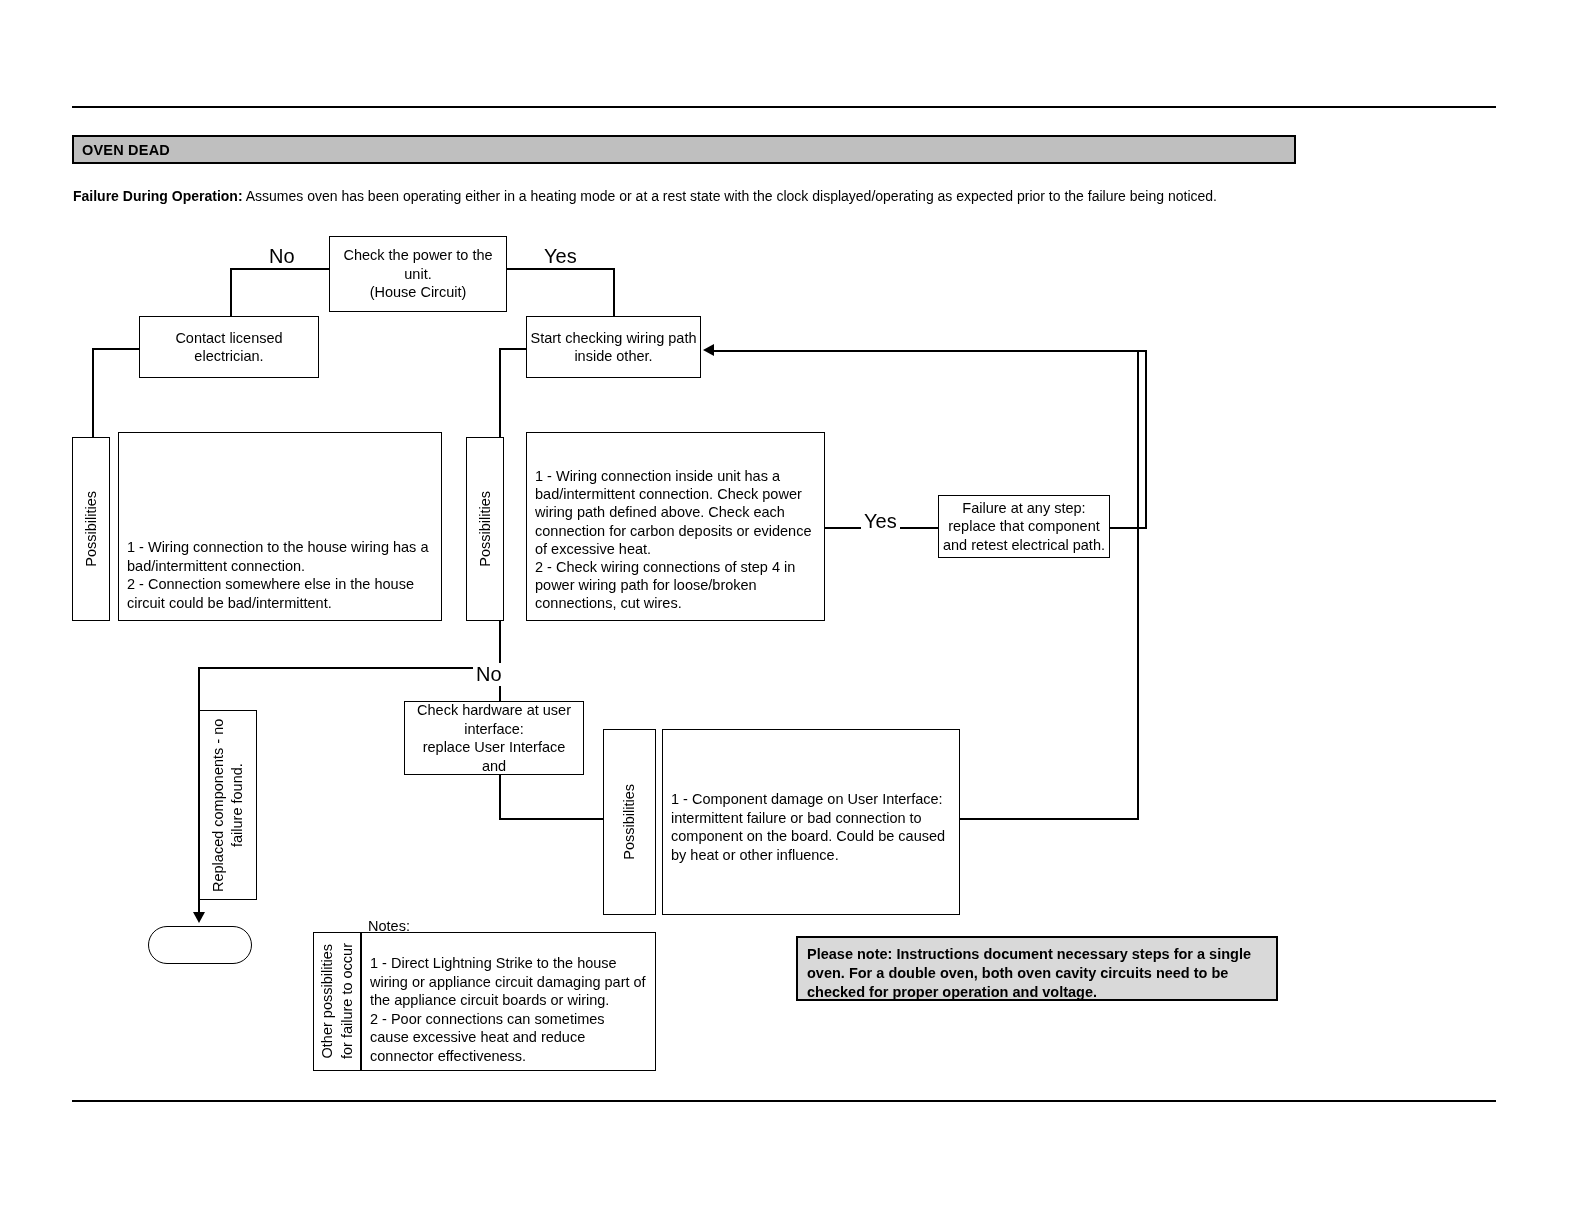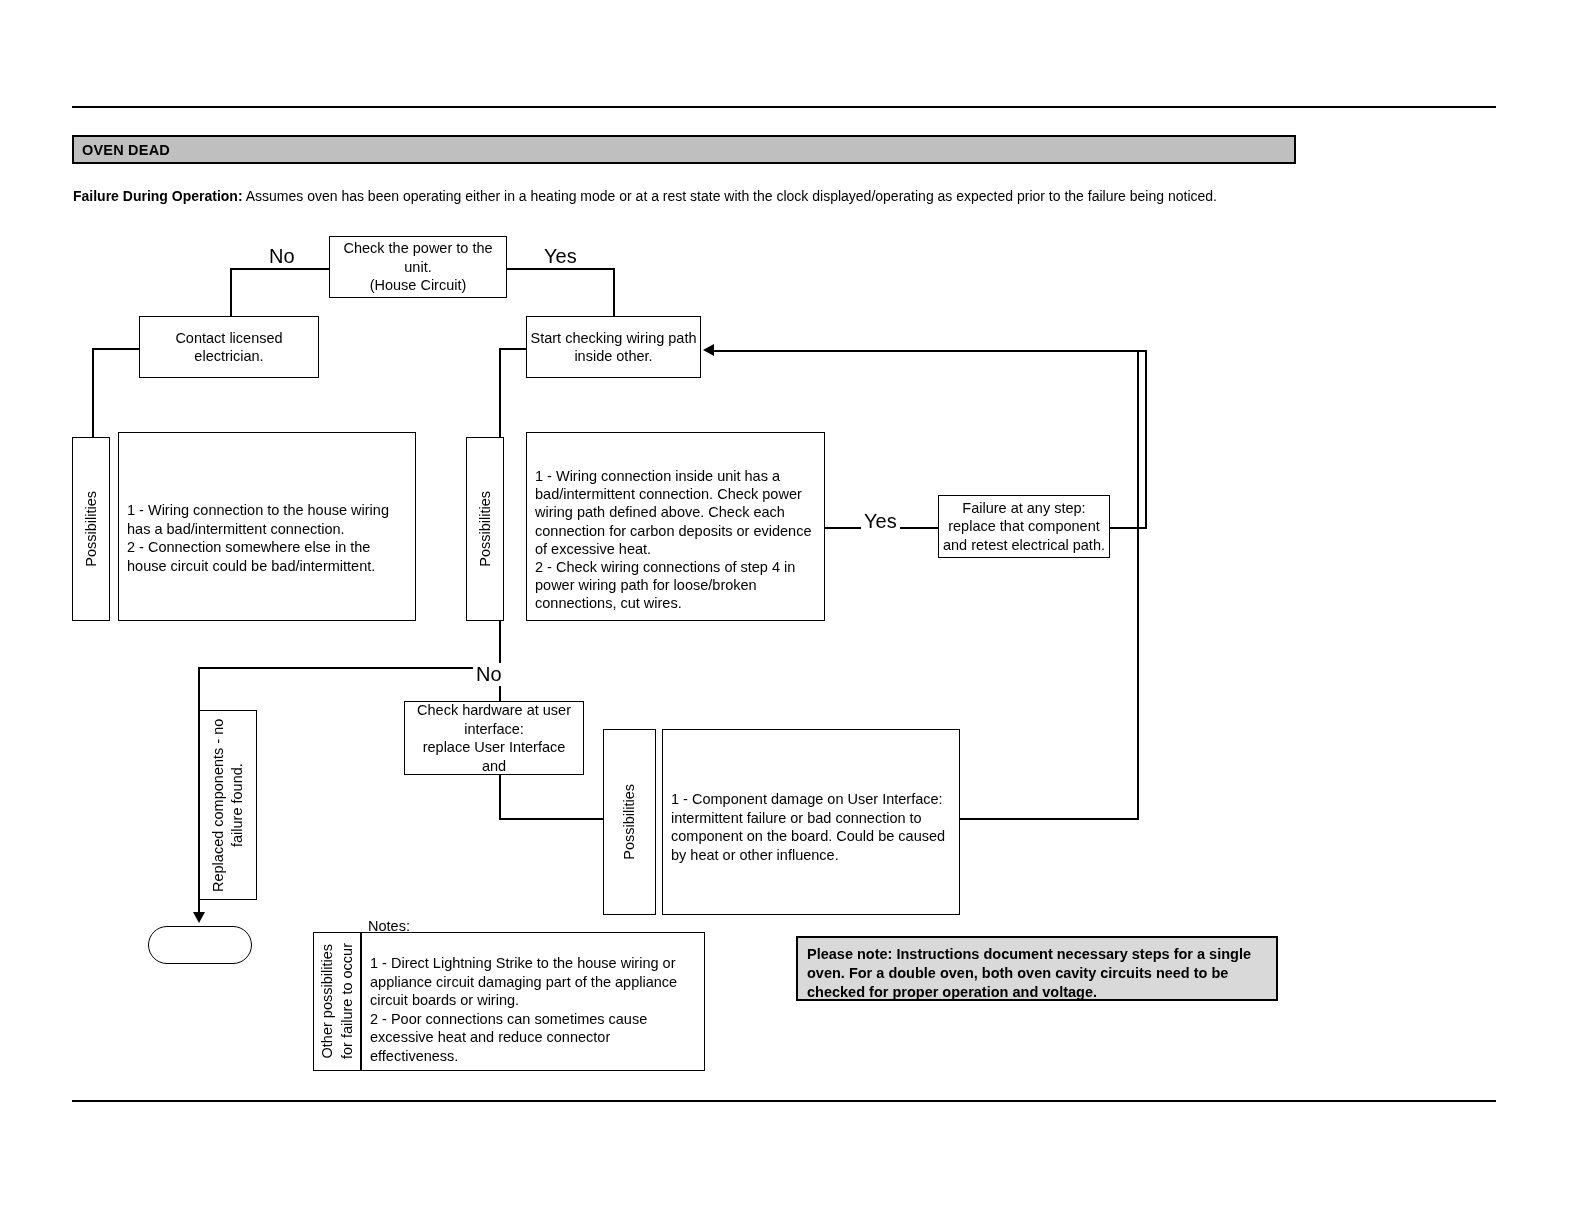--- a/index.html
+++ b/index.html
@@ -218,37 +218,37 @@
 
   <div class="ln v" style="left:499px; top:620px; height:92px;"></div>
 
   <div class="ln h" style="left:198px; top:667px; width:302px;"></div>
   <div class="ln v" style="left:198px; top:667px; height:252px;"></div>
   <div class="arrow-down" style="left:193px; top:912px;"></div>
 
   <div class="ln v" style="left:499px; top:775px; height:44px;"></div>
   <div class="ln h" style="left:499px; top:818px; width:104px;"></div>
 
-  <div class="box" style="left:329px; top:236px; width:178px; height:62px;">
+  <div class="box" style="left:329px; top:236px; width:178px; height:76px;">
     <span class="txt">Check the power to the unit.
 (House Circuit)</span>
   </div>
 
   <div class="box" style="left:139px; top:316px; width:180px; height:62px;">
     <span class="txt">Contact licensed electrician.</span>
   </div>
 
   <div class="box" style="left:526px; top:316px; width:175px; height:62px;">
     <span class="txt">Start checking wiring path inside other.</span>
   </div>
 
   <div class="vbox" style="left:72px; top:437px; width:38px; height:184px;">
     <span class="vtxt">Possibilities</span>
   </div>
-  <div class="box left-align" style="left:118px; top:432px; width:298px; height:189px;">
+  <div class="box left-align" style="left:118px; top:432px; width:324px; height:189px;align-items:flex-end;">
     <span class="txt" style="margin-top:58px; line-height:18.5px;">1 - Wiring connection to the house wiring has a bad/intermittent connection.
 2 - Connection somewhere else in the house circuit could be bad/intermittent.</span>
   </div>
 
   <div class="vbox" style="left:466px; top:437px; width:38px; height:184px;">
     <span class="vtxt">Possibilities</span>
   </div>
   <div class="box left-align" style="left:526px; top:432px; width:299px; height:189px;">
     <span class="txt" style="margin-top:24px; line-height:18.2px;">1 - Wiring connection inside unit has a bad/intermittent connection.  Check power wiring path defined above.  Check each connection for carbon deposits or evidence of excessive heat.
 2 - Check wiring connections of step 4 in power wiring path for loose/broken connections, cut wires.</span>
@@ -285,21 +285,21 @@
   <div class="elabel" style="left:541px; top:245px;">Yes</div>
   <div class="elabel" style="left:861px; top:510px;">Yes</div>
   <div class="elabel" style="left:473px; top:663px;">No</div>
 
   <div id="notes-heading">Notes:</div>
 
   <div class="vbox two-col" style="left:313px; top:932px; width:48px; height:139px;">
     <span class="vtxt">Other possibilities</span>
     <span class="vtxt">for failure to occur</span>
   </div>
-  <div class="box left-align" style="left:361px; top:932px; width:344px; height:139px;">
+  <div class="box left-align" style="left:361px; top:932px; width:295px; height:139px;">
     <span class="txt" style="margin-top:11px; line-height:18.5px;">1 - Direct Lightning Strike to the house wiring or appliance circuit damaging part of the appliance circuit boards or wiring.
 2 - Poor connections can sometimes cause excessive heat and reduce connector effectiveness.</span>
   </div>
 
   <div id="please-note">
     <span>Please note: Instructions document necessary steps for a single oven.  For a double oven, both oven cavity circuits need to be checked for proper operation and voltage.</span>
   </div>
 
 </div>
 

